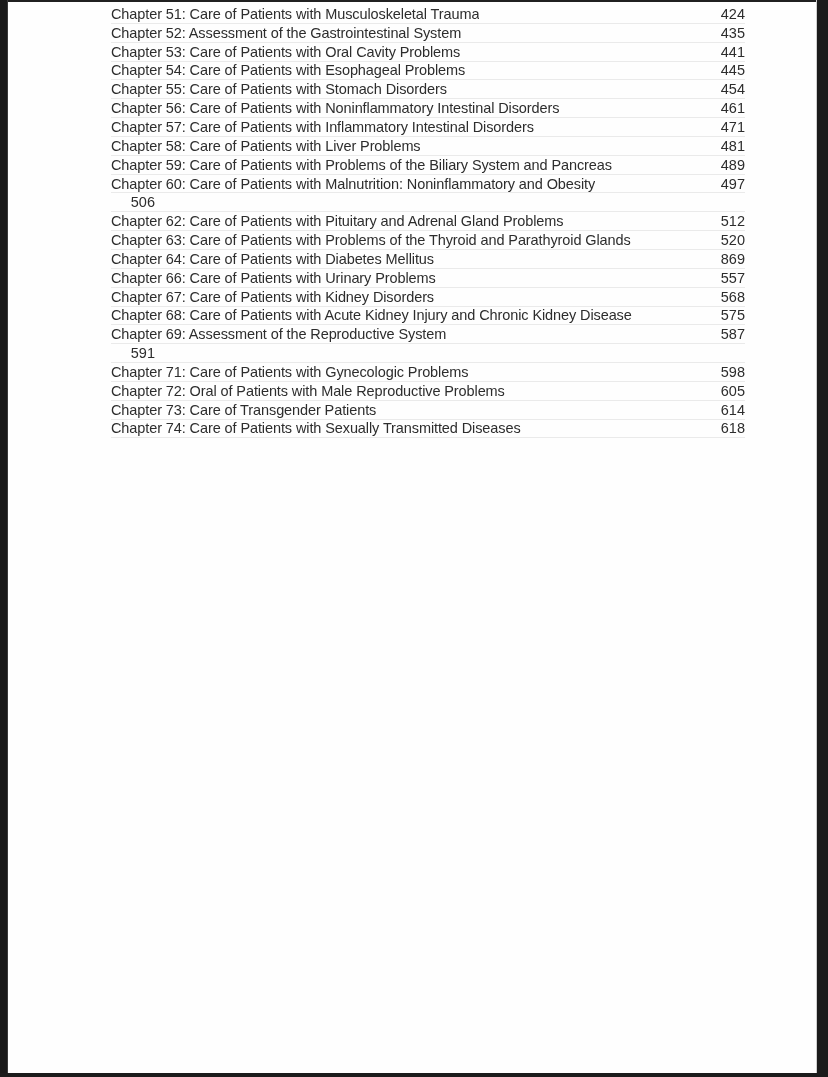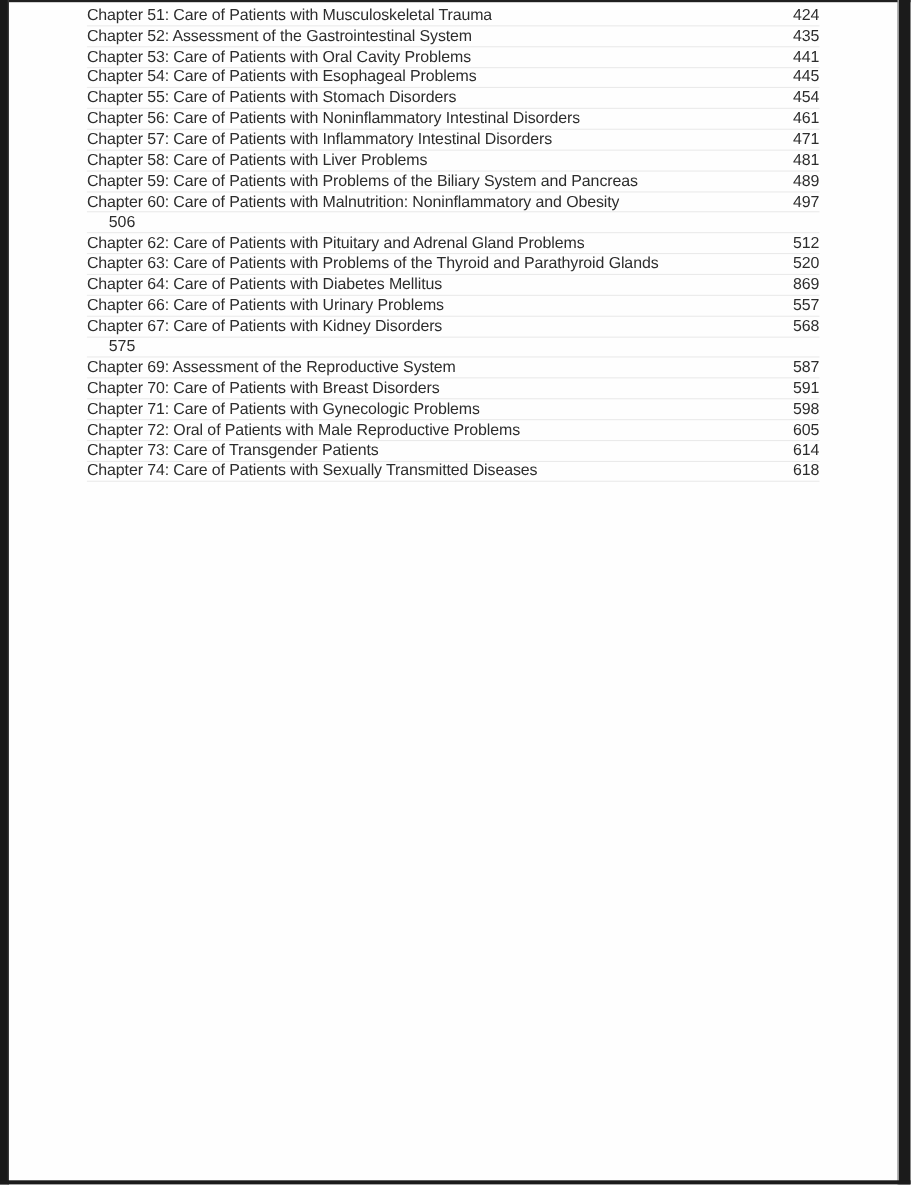--- a/index.html
+++ b/index.html
@@ -47,20 +47,21 @@
     top: 5px;
     width: 666px;
   }
   .toc-row {
     display: flex;
     justify-content: space-between;
     align-items: center;
     height: 18.85px;
     border-bottom: 1px solid #eaeaea;
     box-sizing: border-box;
+    margin-left: 32px;
   }
   .toc-title {
     font-size: 14.5px;
     color: #2d2d2d;
     letter-spacing: -0.1px;
     white-space: nowrap;
     overflow: hidden;
   }
   .toc-page {
     font-size: 14.5px;
@@ -154,30 +155,30 @@
       <span class="toc-title">Chapter 66: Care of Patients with Urinary Problems</span>
       <span class="toc-page">557</span>
     </div>
 
     <div class="toc-row">
       <span class="toc-title">Chapter 67: Care of Patients with Kidney Disorders</span>
       <span class="toc-page">568</span>
     </div>
 
     <div class="toc-row">
+      <span class="toc-title">Chapter 68: Care of Patients with Acute Kidney Injury and Chronic Kidney Disease</span>
       <span class="toc-page">575</span>
     </div>
 
     <div class="toc-row">
       <span class="toc-title">Chapter 69: Assessment of the Reproductive System</span>
       <span class="toc-page">587</span>
     </div>
 
     <div class="toc-row">
-      <span class="toc-title">Chapter 70: Care of Patients with Breast Disorders</span>
       <span class="toc-page">591</span>
     </div>
 
     <div class="toc-row">
       <span class="toc-title">Chapter 71: Care of Patients with Gynecologic Problems</span>
       <span class="toc-page">598</span>
     </div>
 
     <div class="toc-row">
       <span class="toc-title">Chapter 72: Oral of Patients with Male Reproductive Problems</span>

